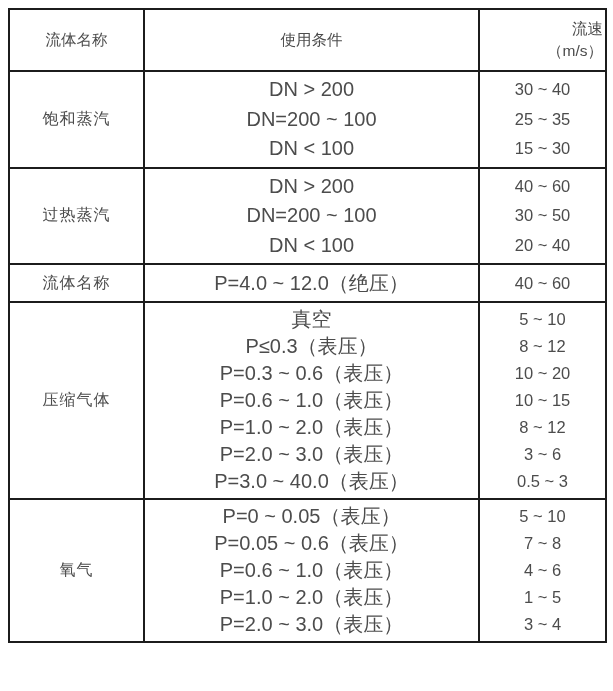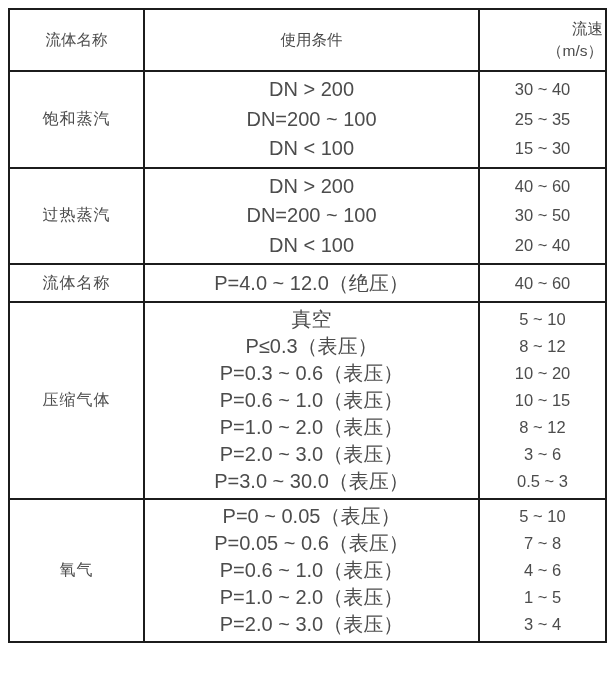--- a/index.html
+++ b/index.html
@@ -119,21 +119,21 @@
 
     <tr>
       <td class="name-cell">压缩气体</td>
       <td class="cond-cell">
         <div class="line">真空</div>
         <div class="line">P≤0.3（表压）</div>
         <div class="line">P=0.3 ~ 0.6（表压）</div>
         <div class="line">P=0.6 ~ 1.0（表压）</div>
         <div class="line">P=1.0 ~ 2.0（表压）</div>
         <div class="line">P=2.0 ~ 3.0（表压）</div>
-        <div class="line">P=3.0 ~ 30.0（表压）</div>
+        <div class="line">P=3.0 ~ 40.0（表压）</div>
       </td>
       <td class="speed-cell">
         <div class="line">5 ~ 10</div>
         <div class="line">8 ~ 12</div>
         <div class="line">10 ~ 20</div>
         <div class="line">10 ~ 15</div>
         <div class="line">8 ~ 12</div>
         <div class="line">3 ~ 6</div>
         <div class="line">0.5 ~ 3</div>
       </td>

